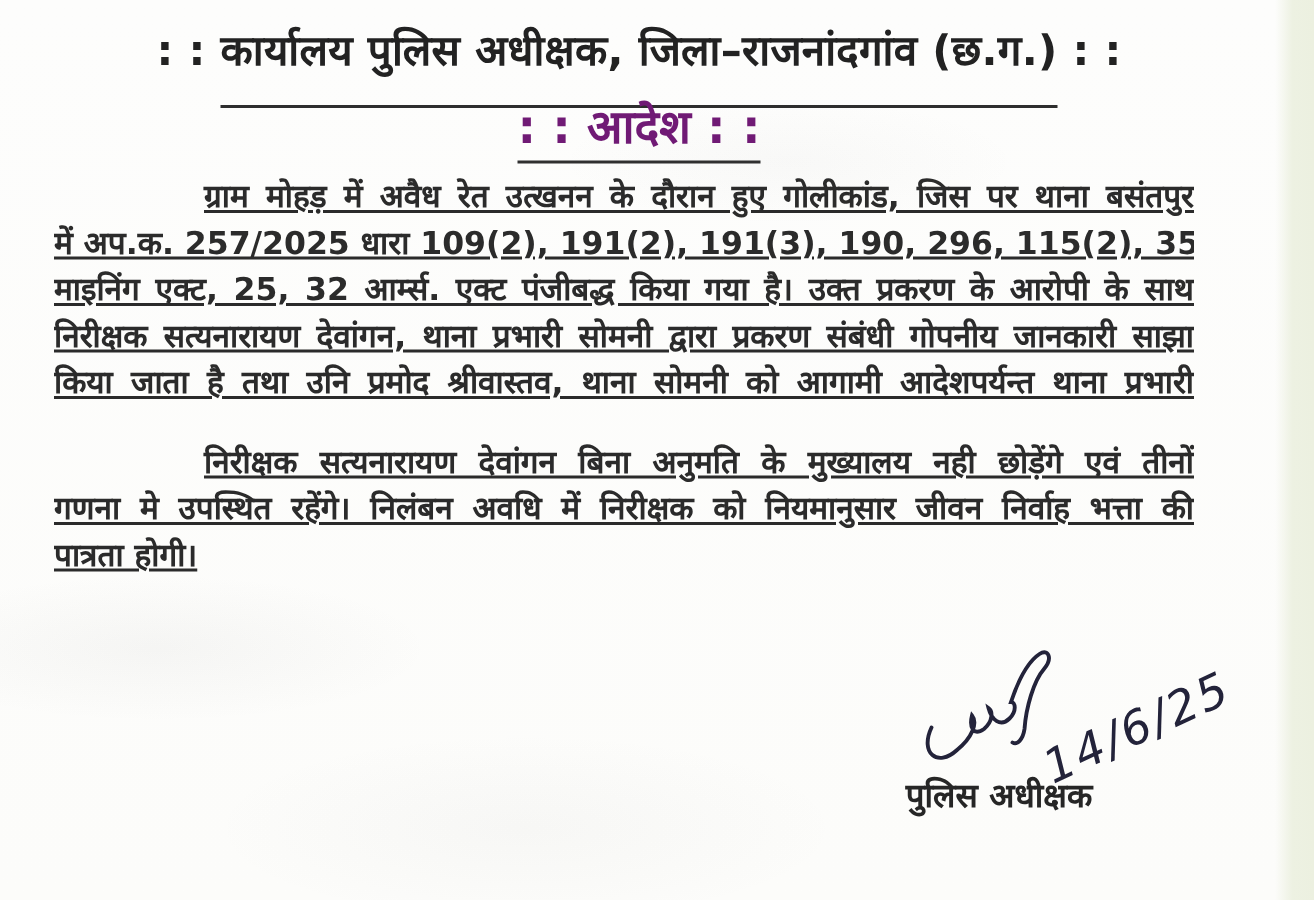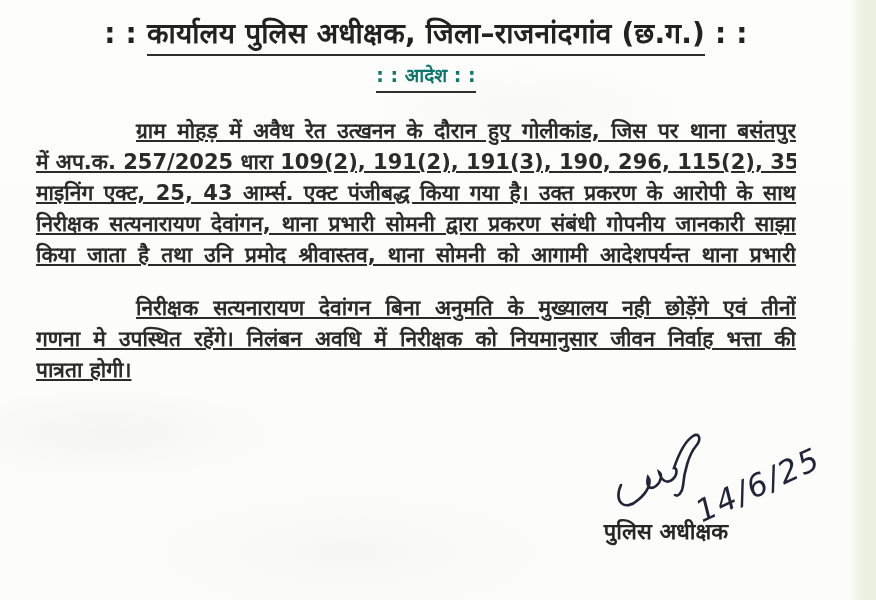--- a/index.html
+++ b/index.html
@@ -36,31 +36,31 @@
     width: 852px;
     text-align: center;
     font-size: 28px;
     font-weight: 700;
     color: #222222;
     letter-spacing: 0.2px;
   }
   .doc-header .underlined {
     display: inline-block;
     border-bottom: 2.5px solid #2e2e2e;
-    padding-bottom: 3px;
+    padding-bottom: 19px;
   }
   .order-heading {
     position: absolute;
     top: 62px;
     left: 0;
     width: 852px;
     text-align: center;
-    font-size: 19px;
+    font-size: 31px;
     font-weight: 700;
-    color: #0f766e;
+    color: #701a75;
   }
   .order-heading .underlined {
     display: inline-block;
     border-bottom: 2.5px solid #303030;
     padding-bottom: 3px;
   }
   .order-body {
     position: absolute;
     top: 116px;
     left: 36px;
@@ -107,21 +107,21 @@
   <div class="paper"></div>
   <div class="edge-strip"></div>
 
   <div class="doc-header"><span>: :</span>&nbsp;<span class="underlined">कार्यालय पुलिस अधीक्षक, जिला–राजनांदगांव (छ.ग.)</span>&nbsp;<span>: :</span></div>
 
   <div class="order-heading"><span class="underlined">: : आदेश : :</span></div>
 
   <div class="order-body">
     <div class="line first">ग्राम मोहड़ में अवैध रेत उत्खनन के दौरान हुए गोलीकांड, जिस पर थाना बसंतपुर</div>
     <div class="line">में अप.क. 257/2025 धारा 109(2), 191(2), 191(3), 190, 296, 115(2), 351(2) बी.एन.एस.&nbsp;&nbsp;&nbsp;&nbsp;&nbsp;21</div>
-    <div class="line">माइनिंग एक्ट, 25, 43 आर्म्स. एक्ट पंजीबद्ध किया गया है। उक्त प्रकरण के आरोपी के साथ</div>
+    <div class="line">माइनिंग एक्ट, 25, 32 आर्म्स. एक्ट पंजीबद्ध किया गया है। उक्त प्रकरण के आरोपी के साथ</div>
     <div class="line">निरीक्षक सत्यनारायण देवांगन, थाना प्रभारी सोमनी द्वारा प्रकरण संबंधी गोपनीय जानकारी साझा</div>
     <div class="line">किया जाता है तथा उनि प्रमोद श्रीवास्तव, थाना सोमनी को आगामी आदेशपर्यन्त थाना प्रभारी</div>
     <div class="para-gap"></div>
     <div class="line first">निरीक्षक सत्यनारायण देवांगन बिना अनुमति के मुख्यालय नही छोड़ेंगे एवं तीनों</div>
     <div class="line">गणना मे उपस्थित रहेंगे। निलंबन अवधि में निरीक्षक को नियमानुसार जीवन निर्वाह भत्ता की</div>
     <div class="line last">पात्रता होगी।</div>
   </div>
 
   <svg class="signature-svg" viewBox="0 0 220 102" xmlns="http://www.w3.org/2000/svg">
     <path d="M16,57 C8,74 20,84 33,72 C43,64 47,54 43,49 C41,57 44,63 51,58 C57,53 57,46 54,44 C56,52 62,57 68,51 C73,46 72,40 69,40 C73,28 79,14 88,8 C94,4 97,11 91,18 C84,26 79,44 78,58 C77,65 73,69 70,67" fill="none" stroke="#23233a" stroke-width="2.6" stroke-linecap="round"></path>

